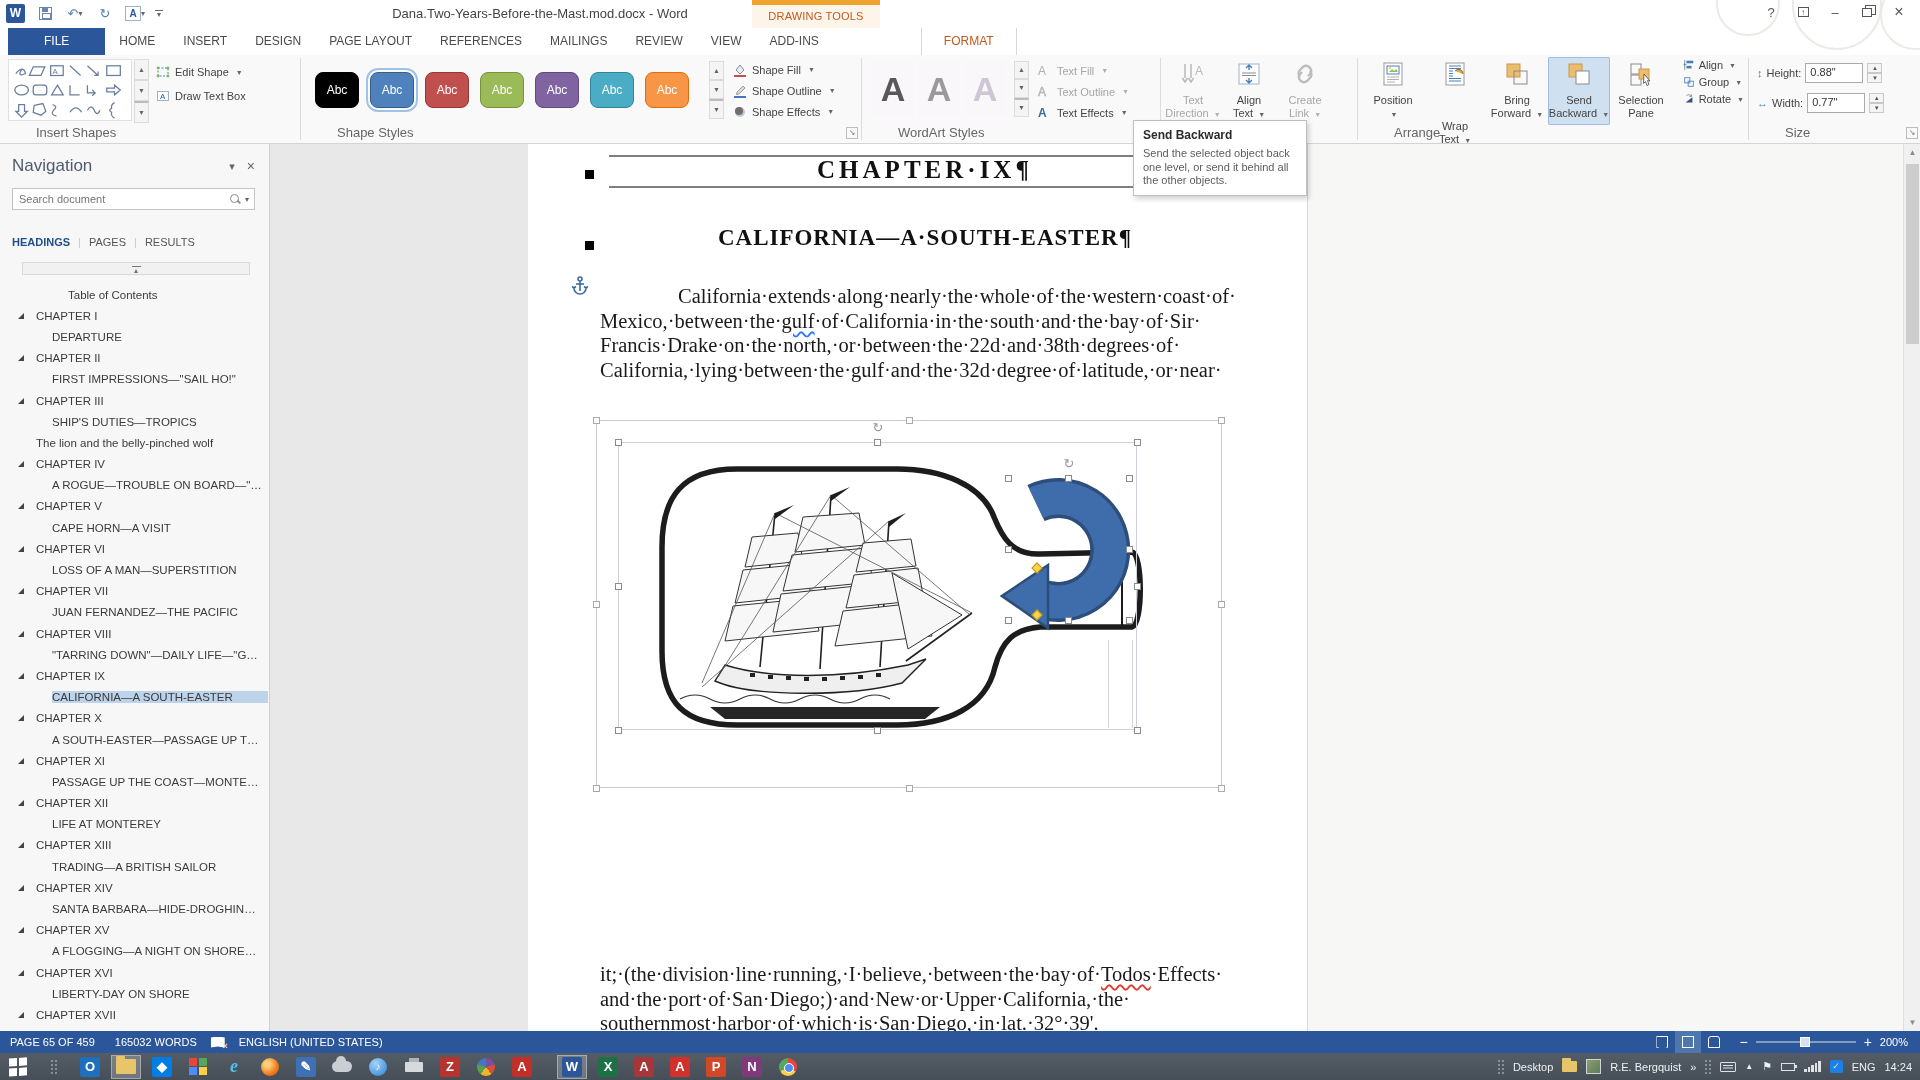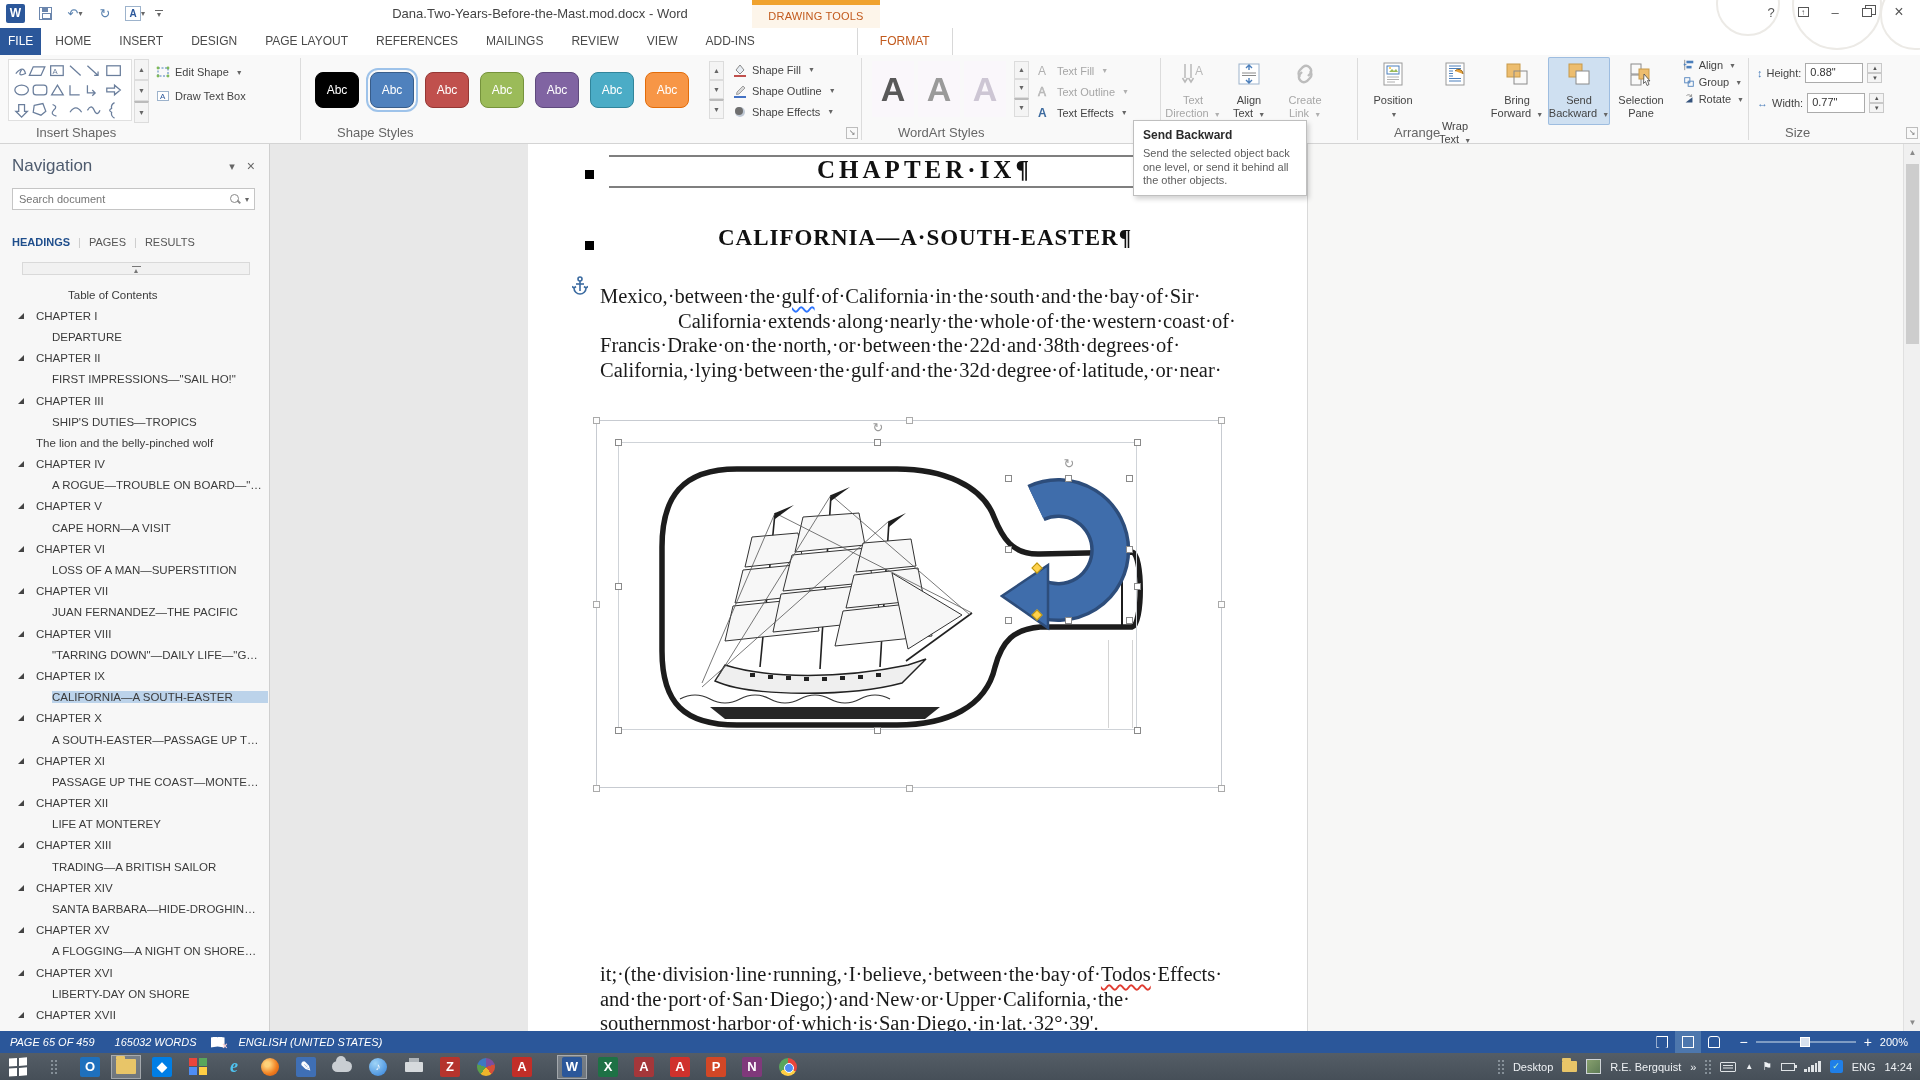--- a/index.html
+++ b/index.html
@@ -28,21 +28,21 @@
   .ribbon-display-glyph { width:11px; height:10px; border:1px solid #555; position:relative; font-size:8px; color:#555; text-align:center; line-height:9px; }
 
   
   #ctx-header { position:absolute; left:752px; top:0; width:128px; height:28px; background:#fdf5ea; z-index:41; text-align:center; }
   #ctx-header .bar { height:5px; background:#f0a22e; }
   #ctx-header .lbl { font-size:11px; color:#c25a1d; line-height:22px; letter-spacing:.2px; }
 
   
   #tabrow { position:absolute; left:0; top:28px; width:1920px; height:27px; background:#fff; display:flex; align-items:flex-end; z-index:39; }
   .tab { font-size:12px; color:#4a4a4a; padding:6px 14px 7px; cursor:default; }
-  .tab.file { background:#2b579a; color:#fff; padding:6px 8px 7px; margin-left:0; }
+  .tab.file { background:#2b579a; color:#fff; padding:6px 36px 7px; margin-left:8px; }
   .tab.ctx-format { margin-left:88px; background:#fff; border:1px solid #d8d8d8; border-bottom:none; color:#c25a1d; padding:6px 22px 7px; }
   #user-chip { position:absolute; right:10px; top:32px; display:flex; align-items:center; gap:7px; font-size:12px; color:#444; }
   #user-chip .avatar { width:21px; height:21px; background:linear-gradient(135deg,#7e9c6a 0%,#5d7d52 45%,#8d8273 100%); border:1px solid #c9c9c9; }
 
   
   #ribbon { position:absolute; left:0; top:55px; width:1920px; height:89px; background:#f9f9f9; border-bottom:1px solid #d4d4d4; display:flex; z-index:38; }
   .rgroup { position:relative; height:88px; flex:none; }
   .rgroup .gname { position:absolute; bottom:3px; left:0; right:0; font-size:13px; color:#666;padding-left:36px; }
   .gsep { width:1px; height:82px; margin-top:3px; background:#dcdcdc; flex:none; }
   .launcher { position:absolute; right:3px; bottom:4px; width:12px; height:12px; border:1px solid #bdbdbd; color:#777; font-size:8px; line-height:10px; text-align:center; }
@@ -135,21 +135,21 @@
 
   .handle { position:absolute; width:7px; height:7px; background:#fff; border:1px solid #8a8a8a; z-index:6; }
   .handle.hollow { background:#fdfdfd; border-color:#aaa; }
   .rot { position:absolute; width:14px; height:14px; color:#9a9a9a; font-size:13px; line-height:14px; text-align:center; z-index:6; }
   .ydiam { position:absolute; width:8px; height:8px; background:#ffd24d; border:1px solid #bb9410; transform:rotate(45deg); z-index:7; }
   .selrect { position:absolute; border:1px solid #b9bfc6; z-index:5; }
   .ghostline { position:absolute; width:1px; background:#d4d4d4; }
 
   
   #statusbar { position:absolute; left:0; top:1031px; width:1920px; height:22px; background:#2b579a; color:#fff; font-size:11px; display:flex; align-items:center; z-index:45; }
-  #statusbar .sitem { padding:0 10px; white-space:nowrap;font-style:italic; }
+  #statusbar .sitem { padding:0 10px; white-space:nowrap; }
   .bookicon { width:14px; height:11px; position:relative; margin:0 4px; }
   .bookicon:before { content:""; position:absolute; inset:0; background:#fff; clip-path:polygon(0 10%, 45% 0, 50% 8%, 55% 0, 100% 10%, 100% 100%, 50% 92%, 0 100%); }
   .bookicon:after { content:"×"; position:absolute; right:-3px; bottom:-3px; color:#ffd2d2; font-size:9px; font-weight:bold; }
   #sb-right { margin-left:auto; display:flex; align-items:center; }
   .viewbtn { width:26px; height:22px; display:flex; align-items:center; justify-content:center; }
   .viewbtn.active { background:#4d77ad; }
   .vicon { width:12px; height:12px; border:1.5px solid #fff; background:transparent; }
   .vicon.book { clip-path:polygon(0 0,100% 0,100% 100%,50% 85%,0 100%); }
   .vicon.web { border-radius:3px 3px 0 0; }
   #zoomctl { display:flex; align-items:center; gap:8px; padding:0 12px; }
@@ -530,22 +530,22 @@
     <svg style="position:absolute; left:302px; top:132px;" width="16" height="20" viewBox="0 0 16 20">
       <g stroke="#3a6aa0" fill="none" stroke-width="1.6">
         <circle cx="8" cy="3" r="2"></circle>
           <path d="M8 5 L8 15"></path>
           <path d="M4 8 L12 8"></path>
           <path d="M2 12 a6 6 0 0 0 12 0 m 0 0 l 2 -1.5 m -2 1.5 l -2 -1.5 M2 12 l -2 -1.5 m 2 1.5 l 2 -1.5"></path>
       </g>
     </svg>
 
     <div id="para1" style="position:absolute; left:330px; top:140px;">
+        <div class="docline" style="position: relative; left: 0px; padding-left: 78px;"><span>California·extends·along·nearly·the·whole·of·the·western·coast·of·</span></div>
         <div class="docline" style="position: relative; left: 0px;"><span>Mexico,·between·the·</span><span class="squig-blue">gulf</span><span>·of·California·in·the·south·and·the·bay·of·Sir·</span></div>
-        <div class="docline" style="position: relative; left: 0px; padding-left: 78px;"><span>California·extends·along·nearly·the·whole·of·the·western·coast·of·</span></div>
         <div class="docline" style="position: relative; left: 0px;"><span>Francis·Drake·on·the·north,·or·between·the·22d·and·38th·degrees·of·</span></div>
         <div class="docline" style="position: relative; left: 0px;"><span>California,·lying·between·the·gulf·and·the·32d·degree·of·latitude,·or·near·</span></div>
       </div>
     <div id="para2" style="position:absolute; left:330px; top:818px;">
         <div class="docline" style="position: relative; left: 0px;"><span>it;·(the·division·line·running,·I·believe,·between·the·bay·of·</span><span class="squig-red">Todos</span><span>·Effects·</span></div>
         <div class="docline" style="position: relative; left: 0px;"><span>and·the·port·of·San·Diego;)·and·New·or·Upper·California,·the·</span></div>
         <div class="docline" style="position: relative; left: 0px;"><span>southernmost·harbor·of·which·is·San·Diego,·in·lat.·32°·39'.</span></div>
       </div>
 
     <div class="selrect" style="left:326px; top:276px; width:626px; height:368px; border-color:#c7cbd1;"></div>

